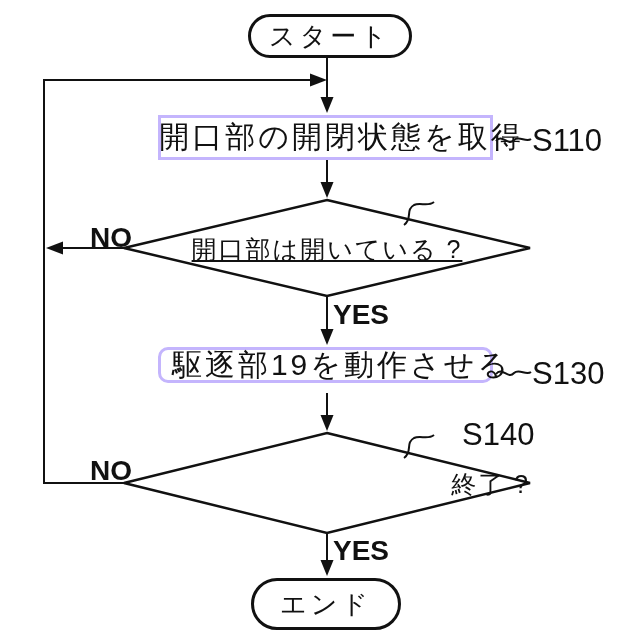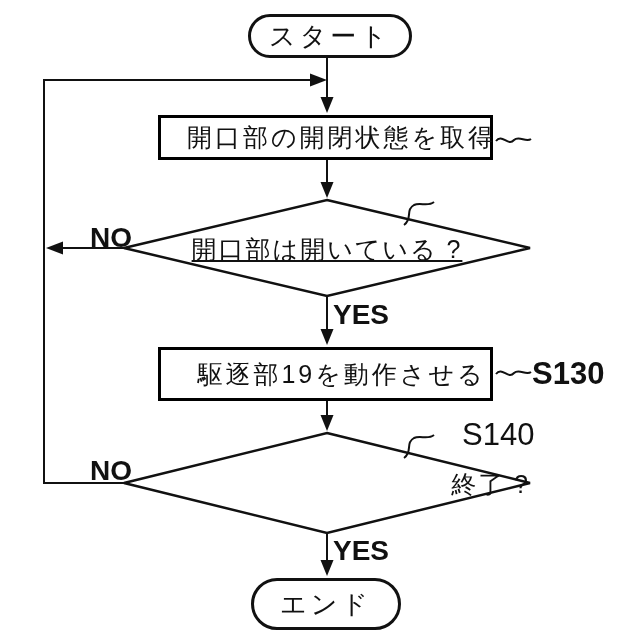--- a/index.html
+++ b/index.html
@@ -9,41 +9,41 @@
   }
   .canvas svg{position:absolute;left:0;top:0;width:640px;height:640px;}
   .terminal{
     position:absolute;border:3px solid #111;border-radius:28px;background:#fff;
     display:flex;align-items:center;justify-content:center;
     font-size:26px;letter-spacing:4px;white-space:nowrap;box-sizing:border-box;
   }
   .terminal.start{left:248px;top:14px;width:164px;height:44px;}
   .terminal.end{left:251px;top:578px;width:150px;height:52px;}
   .process{
-    position:absolute;border:3px solid #000000;background:#fff;
+    position:absolute;border:3px solid #c4b5fd;background:#fff;
     display:flex;align-items:center;justify-content:center;
-    font-size:25px;letter-spacing:3px;white-space:nowrap;box-sizing:border-box;padding-left:32px;
+    font-size:30px;letter-spacing:3px;white-space:nowrap;box-sizing:border-box;padding-left:32px;
   }
   .process.p110{left:158px;top:115px;width:335px;height:45px;}
-  .process.p130{left:158px;top:347px;width:335px;height:54px;}
+  .process.p130{left:158px;top:347px;width:335px;height:36px;border-radius:10px;}
   .dtext{
     position:absolute;left:124px;width:406px;text-align:center;
     font-size:25px;letter-spacing:2px;white-space:nowrap;
   }
   .dtext.d120{top:233px;text-decoration:underline;}
   .dtext.d140{top:468px;text-align:right;}
   .blabel{position:absolute;font-size:28px;font-weight:bold;font-stretch:condensed;white-space:nowrap;}
   .blabel.no1{left:90px;top:222px;}
   .blabel.yes1{left:333px;top:299px;}
   .blabel.no2{left:90px;top:455px;}
   .blabel.yes2{left:333px;top:535px;}
   .slabel{position:absolute;font-size:31px;font-stretch:condensed;white-space:nowrap;}
   .slabel.s110{left:532px;top:123px;}
   .slabel.s120{left:437px;top:185px;}
-  .slabel.s130{left:532px;top:356px;font-weight:bold;}
+  .slabel.s130{left:532px;top:356px;}
   .slabel.s140{left:462px;top:417px;text-align:right;}
 </style>
 </head>
 <body>
 
 <div class="canvas">
 
   <svg viewBox="0 0 640 640" aria-hidden="true">
 
     <path d="M44,483 L44,80 L316,80" fill="none" stroke="#111" stroke-width="2"></path>
@@ -94,16 +94,17 @@
   </div>
 
   <div class="dtext d120">開口部は開いている ?</div>
   <div class="dtext d140">終了 ?</div>
 
   <div class="blabel no1">NO</div>
   <div class="blabel yes1">YES</div>
   <div class="blabel no2">NO</div>
   <div class="blabel yes2">YES</div>
 
+  <div class="slabel s110">S110</div>
   <div class="slabel s130">S130</div>
   <div class="slabel s140">S140</div>
 
 </div>
 
 </body></html>

